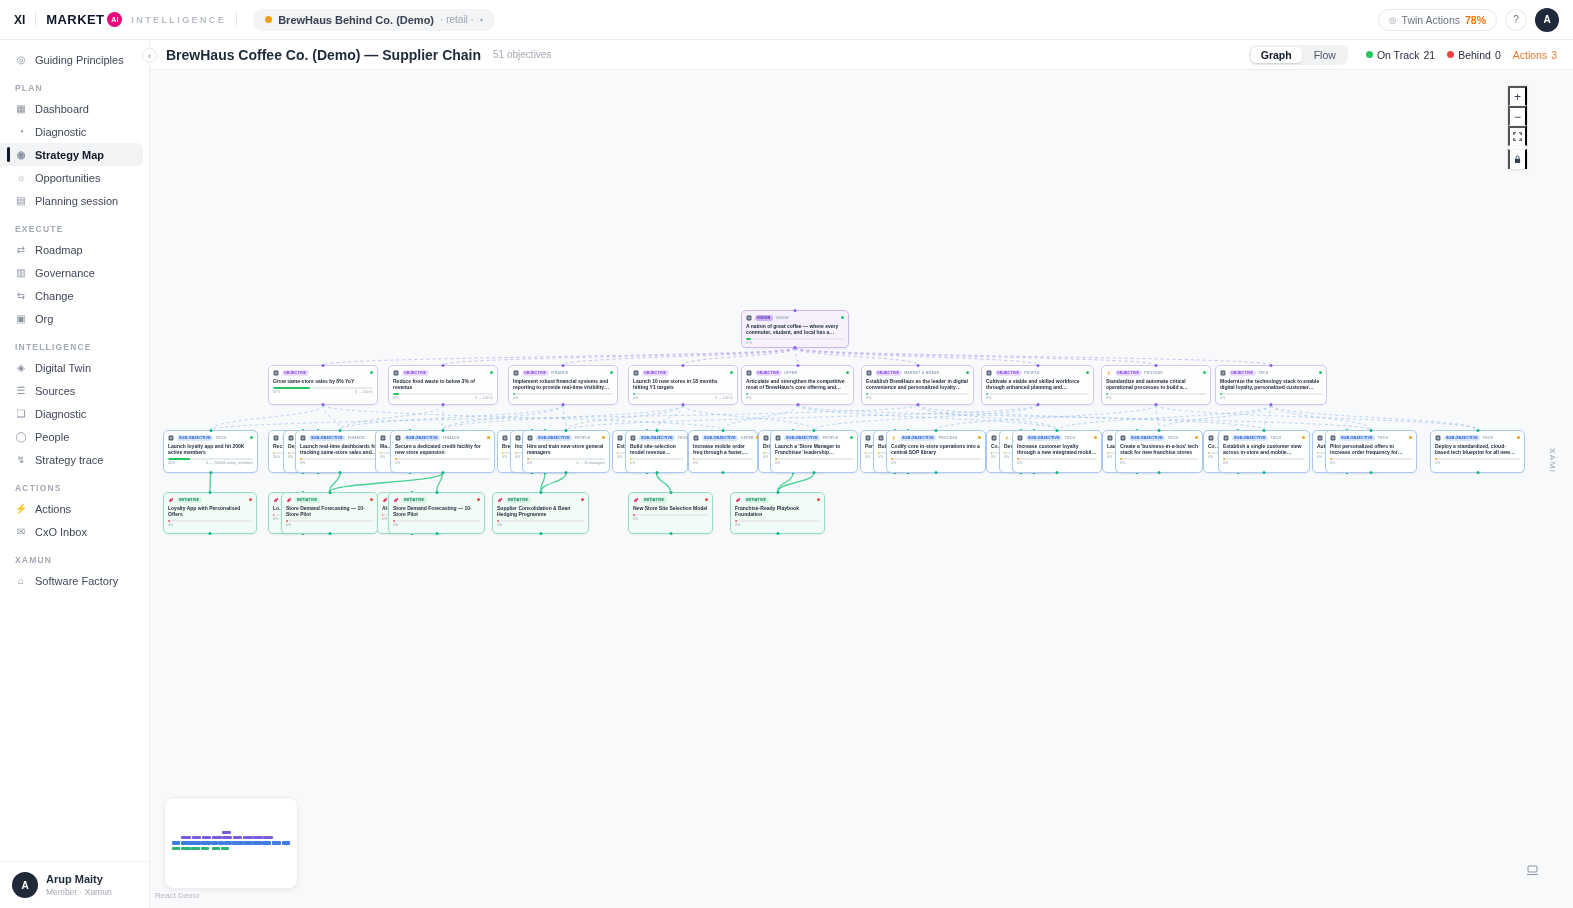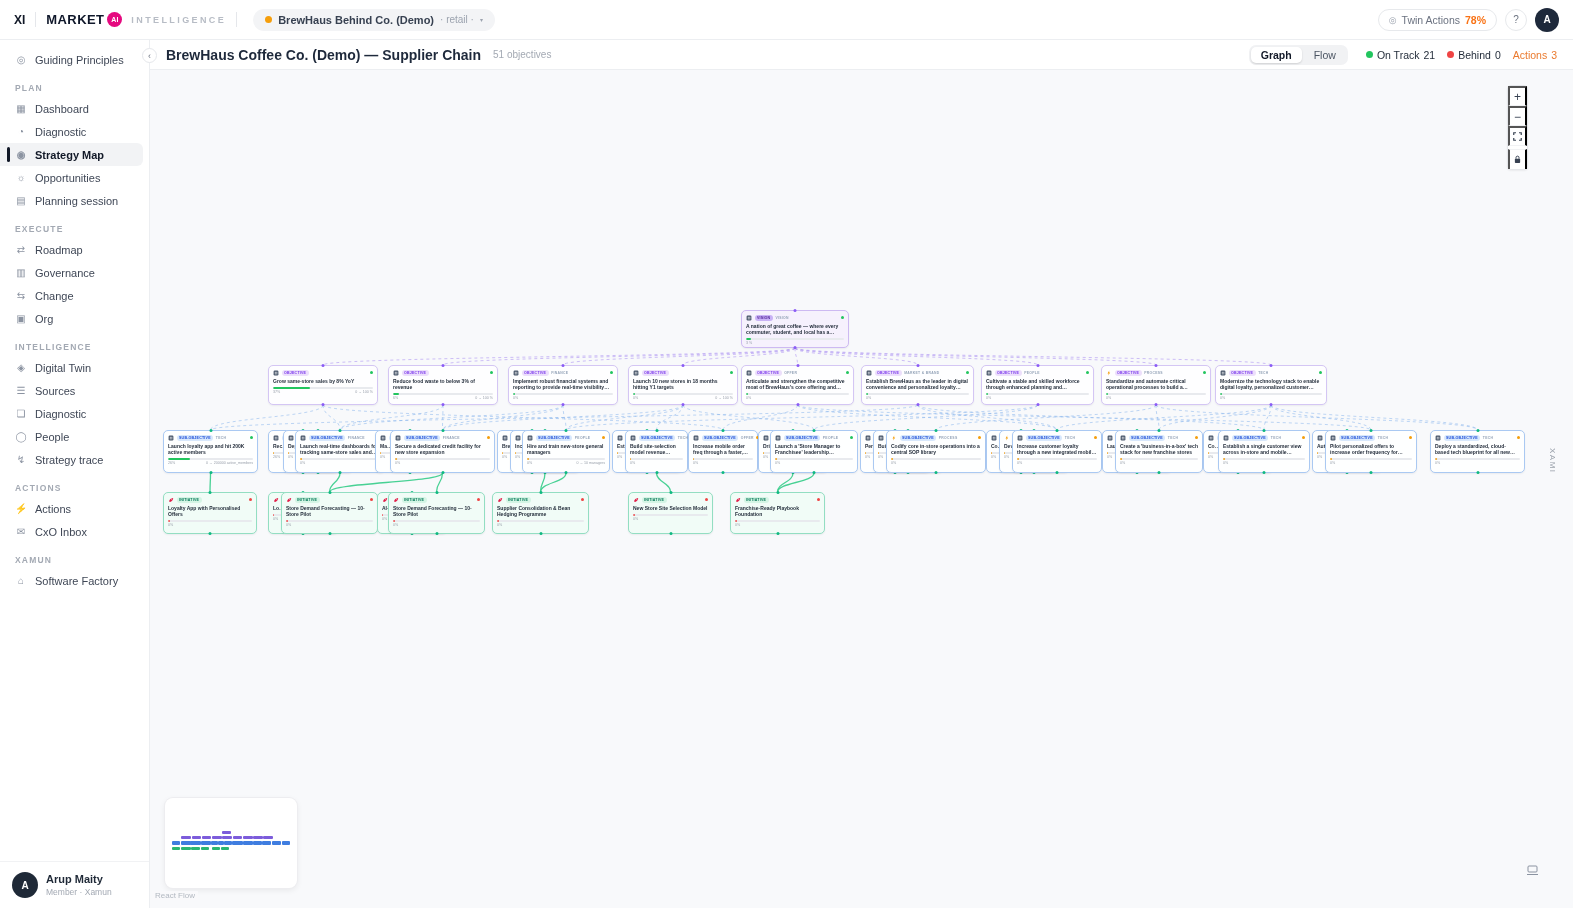--- a/index.html
+++ b/index.html
@@ -1353,21 +1353,21 @@
         <div class="mini-bar" style="left: 116.8px; top: 43.4px; width: 8.2px; height: 3.7px; background: rgb(63, 125, 224);"></div>
         <div class="mini-bar" style="left: 7px; top: 48.8px; width: 8.1px; height: 3.6px; background: rgb(43, 182, 115);"></div>
         <div class="mini-bar" style="left: 16.1px; top: 48.8px; width: 6.1px; height: 3.6px; background: rgb(43, 182, 115);"></div>
         <div class="mini-bar" style="left: 17.2px; top: 48.8px; width: 8.4px; height: 3.6px; background: rgb(43, 182, 115);"></div>
         <div class="mini-bar" style="left: 25.5px; top: 48.8px; width: 6.1px; height: 3.6px; background: rgb(43, 182, 115);"></div>
         <div class="mini-bar" style="left: 26.5px; top: 48.8px; width: 8.4px; height: 3.6px; background: rgb(43, 182, 115);"></div>
         <div class="mini-bar" style="left: 35.5px; top: 48.8px; width: 8.4px; height: 3.6px; background: rgb(43, 182, 115);"></div>
         <div class="mini-bar" style="left: 47.3px; top: 48.8px; width: 7.4px; height: 3.6px; background: rgb(43, 182, 115);"></div>
         <div class="mini-bar" style="left: 56.1px; top: 48.8px; width: 8.2px; height: 3.6px; background: rgb(43, 182, 115);"></div>
       </div>
-    <div class="attribution">React Flow</div>
+    <div class="attribution">React Demo</div>
     <div class="side-tab">XAMI</div>
     <div class="device-icon">
       <svg width="13" height="11" viewBox="0 0 13 11" fill="none" stroke="#8b93a1" stroke-width="1">
         <rect x="2" y="1" width="9" height="6" rx="1"></rect>
           <path d="M1 9.5h11"></path>
       </svg>
     </div>
   </div>
 </div>
 

